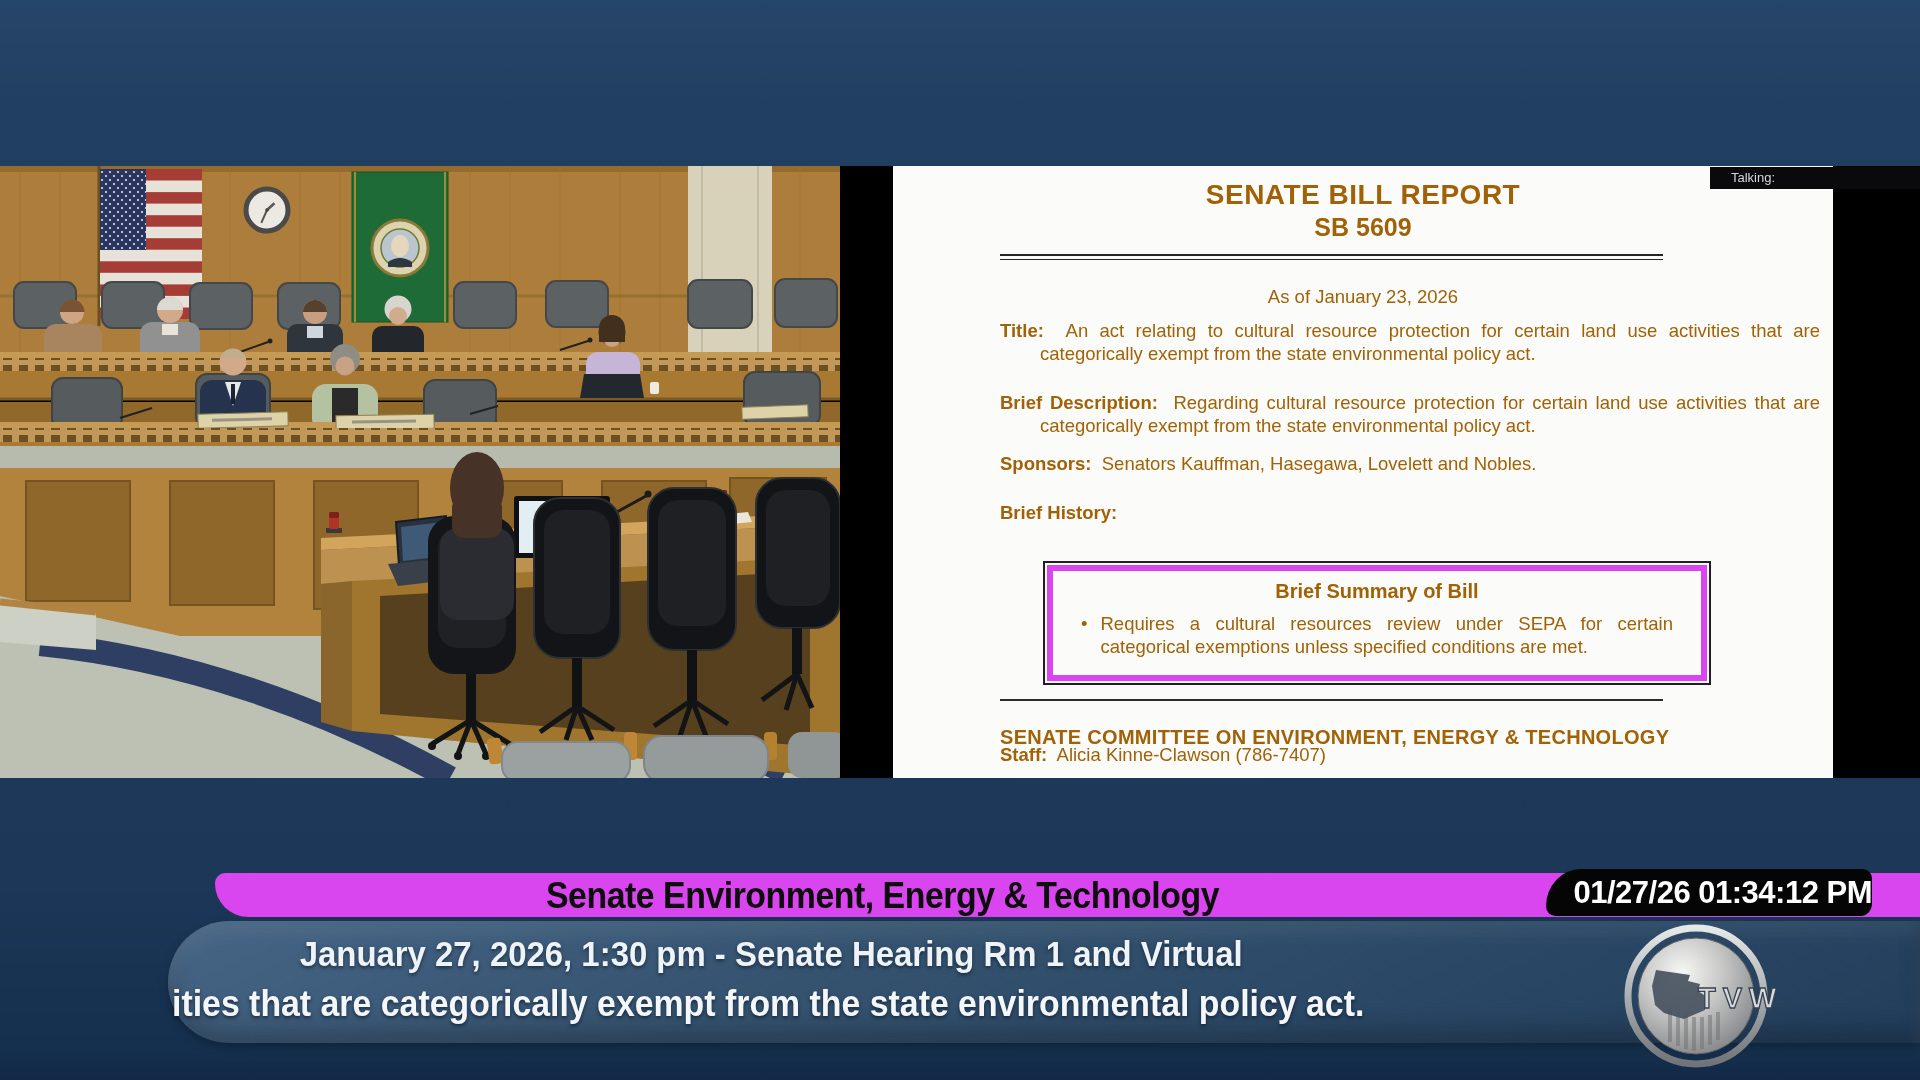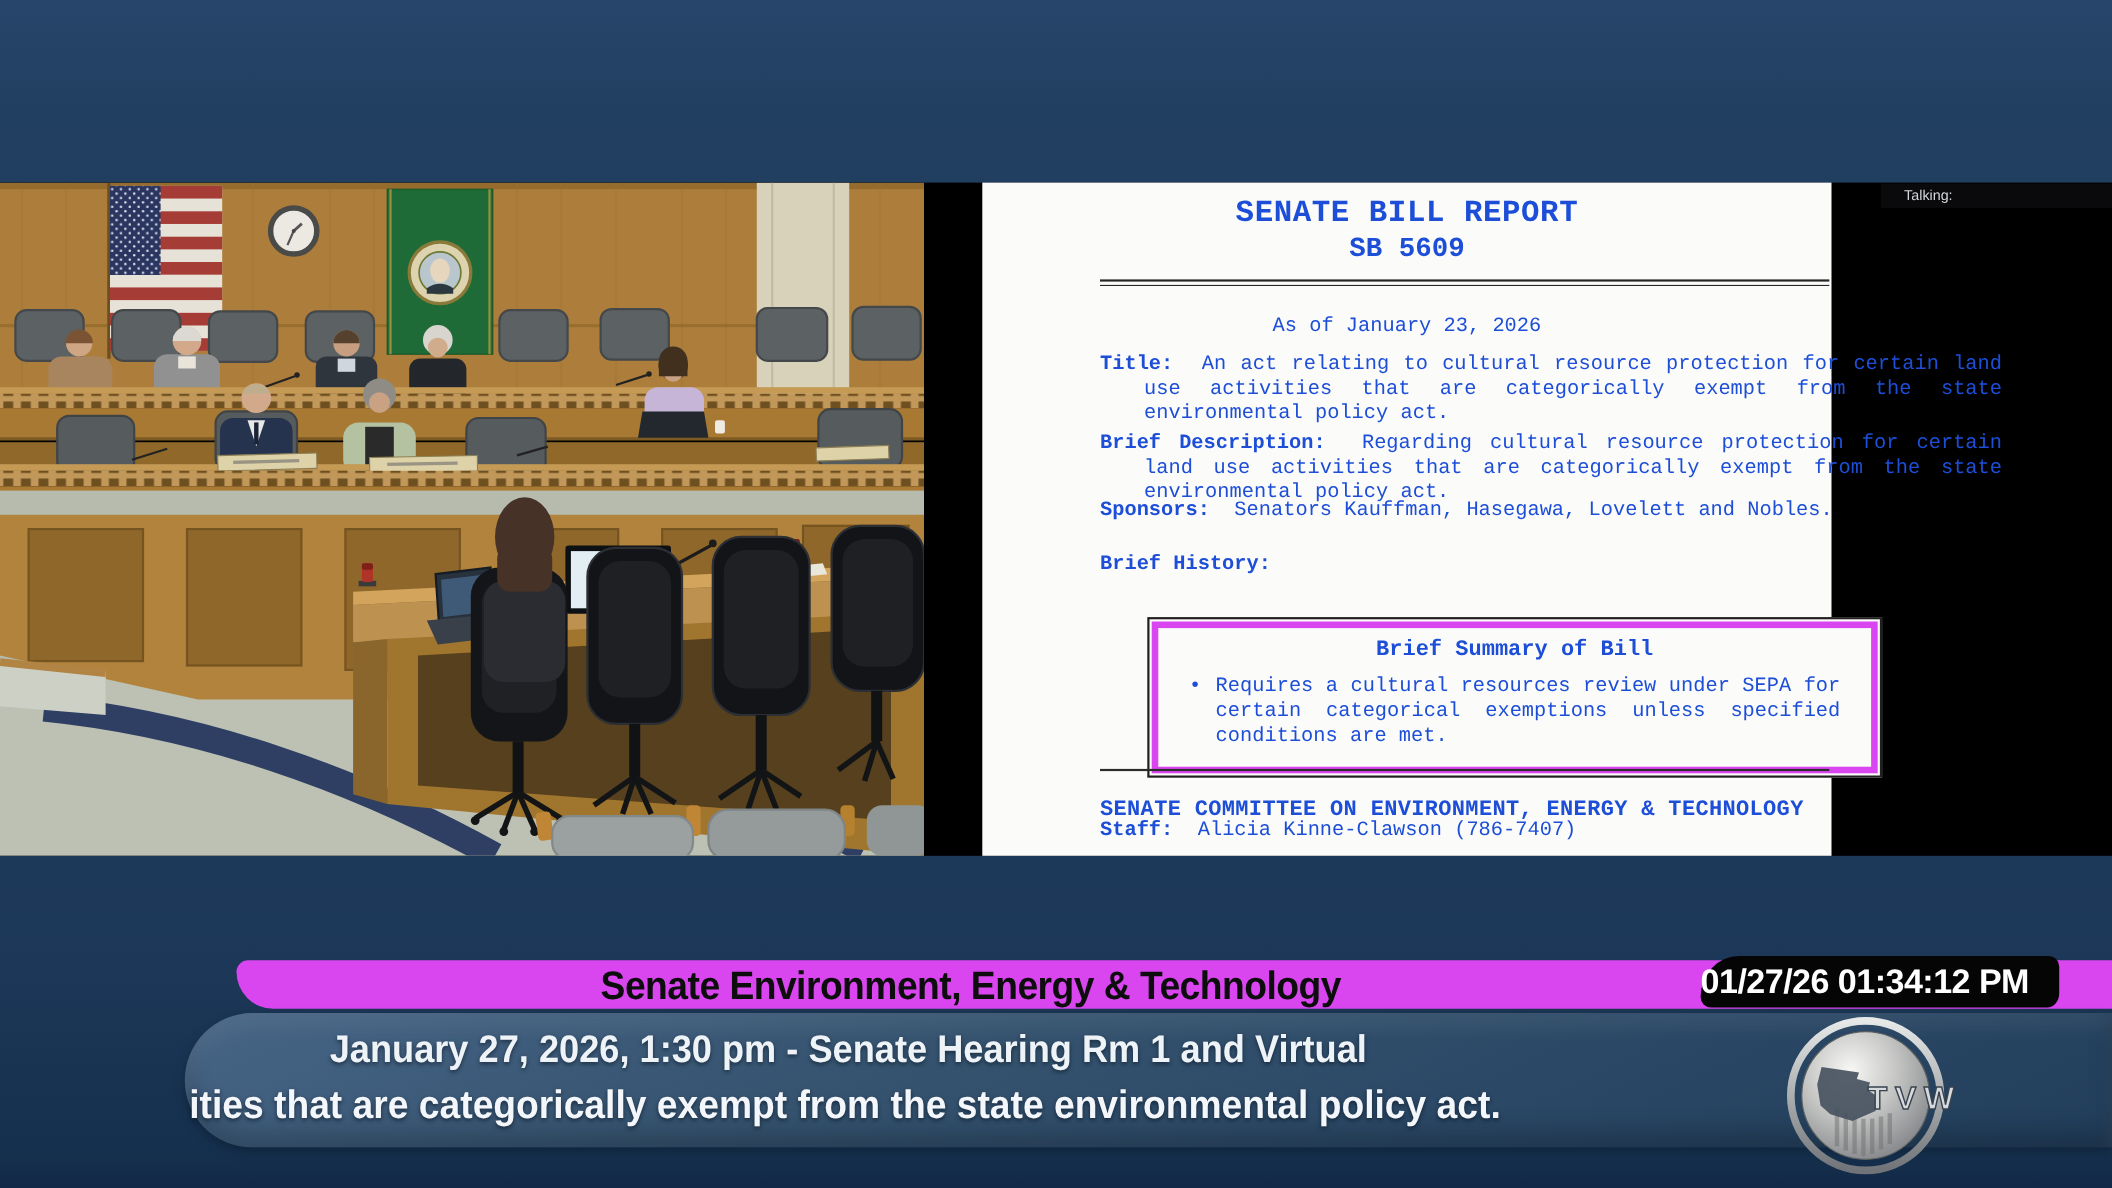--- a/index.html
+++ b/index.html
@@ -7,22 +7,22 @@
     width:1920px;height:1080px;overflow:hidden;position:relative;
     background:linear-gradient(180deg,#26456a 0%,#213f60 10%,#1e3a5a 55%,#1c3757 82%,#15304e 97%,#122947 100%);
     font-family:"Liberation Sans",sans-serif;
   }
   
   .media-row{position:absolute;left:0;top:166px;width:1920px;height:612px;background:#000;}
   .video-feed{position:absolute;left:0;top:0;width:840px;height:612px;overflow:hidden;}
   .video-feed svg{display:block;width:840px;height:612px;}
   
   .doc-page{
-    position:absolute;left:893px;top:0;width:772px;height:612px;background:#fbfbf9;color:#1d4ed8;
-    font-family:Liberation Mono, monospace;font-size:18.5px;line-height:1.22;
+    position:absolute;left:893px;top:0;width:940px;height:612px;background:#fbfbf9;color:#a16207;
+    font-family:Liberation Sans, sans-serif;font-size:18.5px;line-height:1.22;
   }
   .doc-title{position:absolute;top:12px;left:0;width:100%;text-align:center;font-weight:bold;font-size:28px;letter-spacing:.5px;}
   .doc-bill{position:absolute;top:46px;left:0;width:100%;text-align:center;font-weight:bold;font-size:25px;}
   .rule-double{position:absolute;top:88px;left:107px;width:663px;height:3px;border-top:2.5px solid #262626;border-bottom:1.5px solid #262626;}
   .doc-asof{position:absolute;top:120px;left:0;width:100%;text-align:center;}
   .doc-para{position:absolute;left:107px;width:780px;padding-left:40px;text-indent:-40px;text-align:justify;margin:0;}
   .p-title{top:154px;}
   .p-desc{top:226px;}
   .p-sponsors{top:287px;}
   .p-history{top:336px;font-weight:bold;text-indent:0;padding-left:0;}
@@ -40,21 +40,21 @@
   }
   
   .yellow-band{position:absolute;left:215px;right:0;top:873px;height:44px;background:#d946ef;border-radius:14px 0 0 44px;}
   .committee-name{
     position:absolute;left:300px;top:0;width:735px;height:44px;line-height:45px;text-align:center;
     color:#0d0d0d;font-weight:bold;font-size:36px;letter-spacing:-.5px;transform:scaleX(.94);transform-origin:center;
   }
   .timestamp-badge{
     position:absolute;left:1546px;top:869px;width:326px;height:47px;background:#050506;
     border-radius:44px 12px 14px 12px / 47px 12px 16px 12px;
-    color:#fff;font-weight:bold;font-size:31px;line-height:48px;text-align:left;letter-spacing:-.5px;
+    color:#fff;font-weight:bold;font-size:31px;line-height:48px;text-align:right;letter-spacing:-.5px;
   }
   .pill-banner{
     position:absolute;left:168px;right:0;top:921px;height:122px;border-radius:64px 0 0 64px;
     background:linear-gradient(155deg,#466485 0%,#35536f 38%,#2a4765 70%,#223e5b 100%);
     box-shadow:inset 0 12px 18px rgba(255,255,255,.07), inset 0 -14px 22px rgba(0,0,0,.22), 0 4px 10px rgba(0,0,0,.25);
   }
   .session-line{
     position:absolute;left:105px;top:13px;width:890px;text-align:center;white-space:nowrap;
     color:#eef3f8;font-weight:bold;font-size:35px;text-shadow:0 2px 4px rgba(8,18,32,.6);
     transform:scaleX(.94);transform-origin:center;

